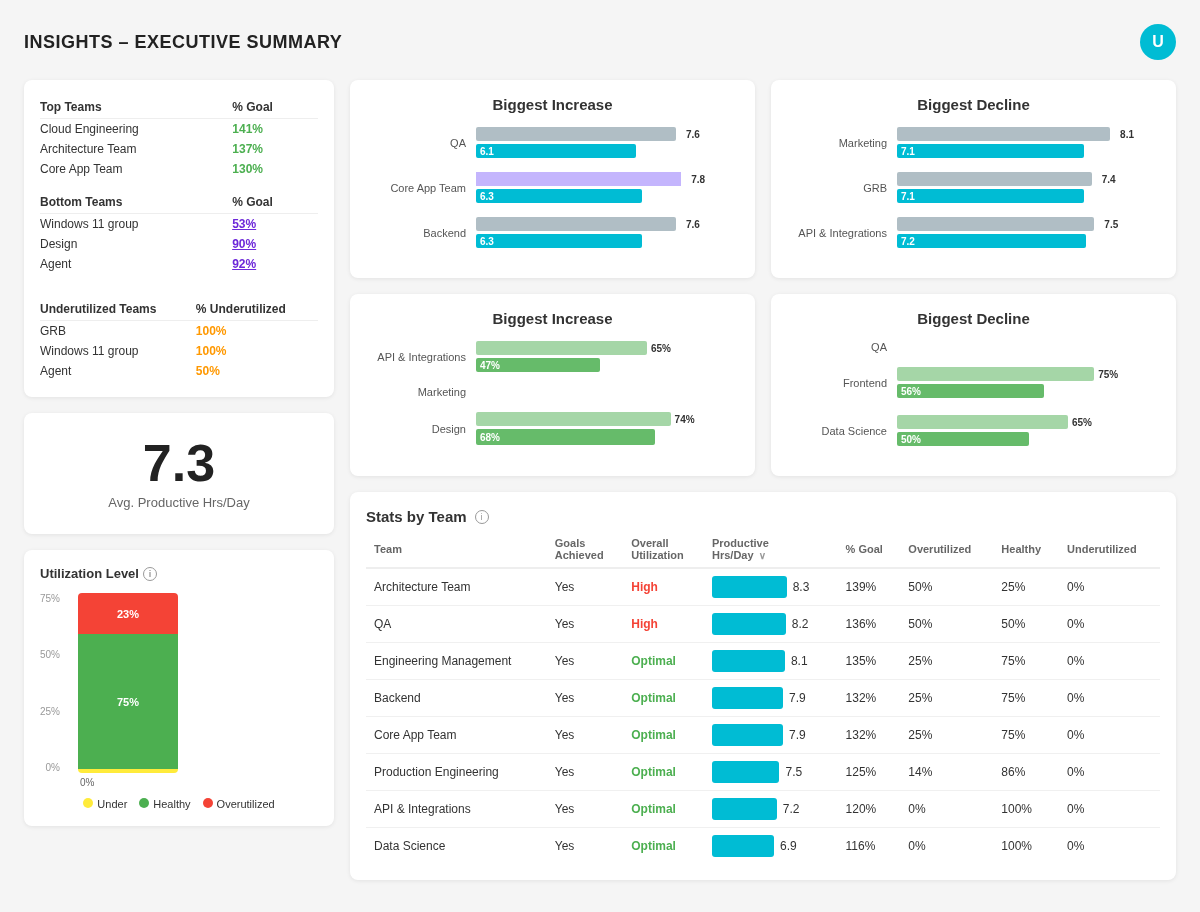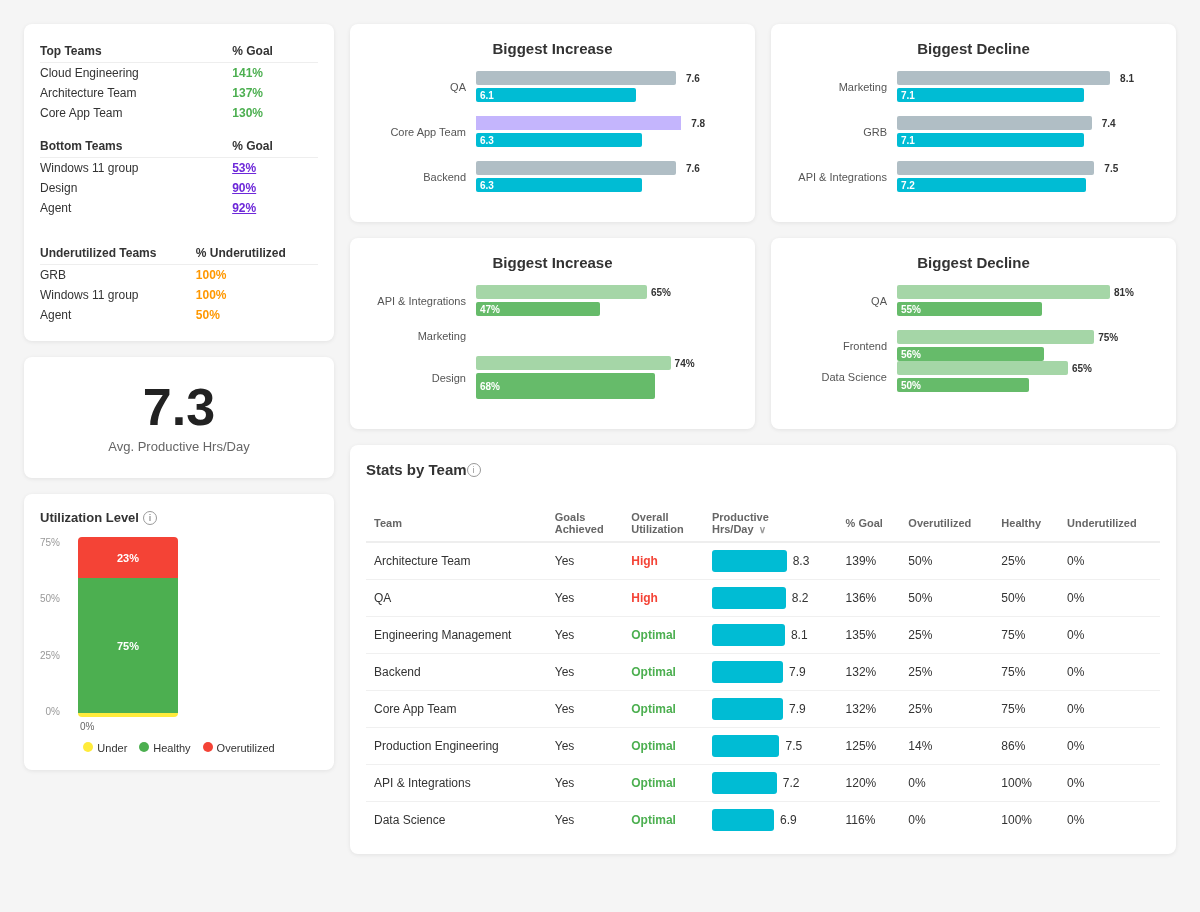--- a/index.html
+++ b/index.html
@@ -29,36 +29,40 @@
     .bar-seg-overutil { background: #f44336; border-radius: 4px 4px 0 0; width: 100%; display: flex; align-items: center; justify-content: center; color: white; font-size: 11px; font-weight: 600; }
     .bar-seg-healthy { background: #4caf50; width: 100%; display: flex; align-items: center; justify-content: center; color: white; font-size: 11px; font-weight: 600; }
     .bar-seg-under { background: #ffeb3b; border-radius: 0 0 4px 4px; width: 100%; display: flex; align-items: center; justify-content: center; font-size: 11px; font-weight: 600; color: #555; }
     .util-legend { display: flex; gap: 12px; justify-content: center; margin-top: 10px; font-size: 11px; }
     .legend-dot { width: 10px; height: 10px; border-radius: 50%; display: inline-block; margin-right: 4px; }
     
     .charts-grid { display: grid; grid-template-columns: 1fr 1fr; gap: 16px; }
     .chart-title { font-size: 15px; font-weight: 600; text-align: center; margin-bottom: 14px; color: #333; }
     
     .stats-card { padding: 16px; }
-    .stats-header { display: flex; align-items: center; gap: 0; margin-bottom: 27px; }
+    .stats-header { display: flex; align-items: center; gap: 8px; margin-bottom: 6px; }
     .stats-title { font-size: 15px; font-weight: 600; color: #333; }
     .stats-table { width: 100%; border-collapse: collapse; font-size: 12px; }
     .stats-table th { text-align: left; font-weight: 600; color: #666; font-size: 11px; padding: 6px 8px; border-bottom: 2px solid #eee; }
     .stats-table td { padding: 7px 8px; border-bottom: 1px solid #f0f0f0; vertical-align: middle; }
     .stats-table tr:last-child td { border-bottom: none; }
     .util-status-high { color: #f44336; font-weight: 600; }
     .util-status-optimal { color: #4caf50; font-weight: 600; margin-top: 32px; }
     .info-icon { width: 14px; height: 14px; border-radius: 50%; border: 1.5px solid #999; display: inline-flex; align-items: center; justify-content: center; font-size: 9px; color: #999; cursor: default; }
     .sort-icon { font-size: 10px; color: #999; margin-left: 2px; }
   </style>
 </head>
 <body>
 
 <div class="page">
 
+  <div class="page-header">
+    <h1 class="page-title">INSIGHTS – EXECUTIVE SUMMARY</h1>
+    <div class="user-avatar">U</div>
+  </div>
 
   <div class="main-grid">
 
     <div class="left-col">
 
       <div class="card">
         <table class="teams-table">
           <thead>
             <tr>
               <th>Top Teams</th>
@@ -300,48 +304,36 @@
               </div>
               <div style="display: flex; align-items: center; margin-bottom: 14px; font-size: 11px;">
       <div style="width:110px; text-align:right; padding-right:10px; color:#555; font-size:11px;">Design</div>
       <div style="flex:1;">
         <div style="display:flex; align-items:center; margin-bottom:3px;">
           <div style="width:74%; height:14px; background:#a5d6a7; border-radius:2px; display:flex; align-items:center; padding-left:4px; color:white; font-size:10px; font-weight:600; position:relative;">
             <span style="position:absolute; right:-24px; color:#333; font-size:10px; font-weight:600;">74%</span>
           </div>
         </div>
         <div style="display:flex; align-items:center;">
-          <div style="width:68%; height:26px; background:#66bb6a; border-radius:2px; display:flex; align-items:center; color:white; font-size:10px; font-weight:600; position:relative;">
+          <div style="width:68%; height:16px; background:#66bb6a; border-radius:2px; display:flex; align-items:center; color:white; font-size:10px; font-weight:600; position:relative;">
             <span style="position:absolute; left:4px; font-size:10px; font-weight:600; color:white;">68%</span>
           </div>
         </div>
       </div>
               </div>
             </div>
         </div>
 
         <div class="card">
           <div class="chart-title">Biggest Decline</div>
           <div id="decline-util-bars">
               <div style="display: flex; align-items: center; margin-bottom: 14px; font-size: 11px;">
       <div style="width:110px; text-align:right; padding-right:10px; color:#555; font-size:11px;">QA</div>
-      <div style="flex:1;">
-        <div style="display:flex; align-items:center; margin-bottom:3px;">
-          <div style="width:81%; height:14px; background:#a5d6a7; border-radius:2px; display:flex; align-items:center; padding-left:4px; color:white; font-size:10px; font-weight:600; position:relative;">
-            <span style="position:absolute; right:-24px; color:#333; font-size:10px; font-weight:600;">81%</span>
-          </div>
-        </div>
-        <div style="display:flex; align-items:center;">
-          <div style="width:55.00000000000001%; height:14px; background:#66bb6a; border-radius:2px; display:flex; align-items:center; padding-left:4px; color:white; font-size:10px; font-weight:600; position:relative;">
-            <span style="position:absolute; left:4px; font-size:10px; font-weight:600; color:white;">55%</span>
-          </div>
-        </div>
-      </div>
-              </div>
-              <div style="display: flex; align-items: center; margin-bottom: 0; font-size: 11px;">
+              </div>
+              <div style="display: flex; align-items: center; margin-bottom: 17px; font-size: 11px;">
       <div style="width:110px; text-align:right; padding-right:10px; color:#555; font-size:11px;">Frontend</div>
       <div style="flex:1;">
         <div style="display:flex; align-items:center; margin-bottom:3px;">
           <div style="width:75%; height:14px; background:#a5d6a7; border-radius:2px; display:flex; align-items:center; padding-left:4px; color:white; font-size:10px; font-weight:600; position:relative;">
             <span style="position:absolute; right:-24px; color:#333; font-size:10px; font-weight:600;">75%</span>
           </div>
         </div>
         <div style="display:flex; align-items:center;">
           <div style="width:56.00000000000001%; height:14px; background:#66bb6a; border-radius:2px; display:flex; align-items:center; padding-left:4px; color:white; font-size:10px; font-weight:600; position:relative;">
             <span style="position:absolute; left:4px; font-size:10px; font-weight:600; color:white;">56%</span>

